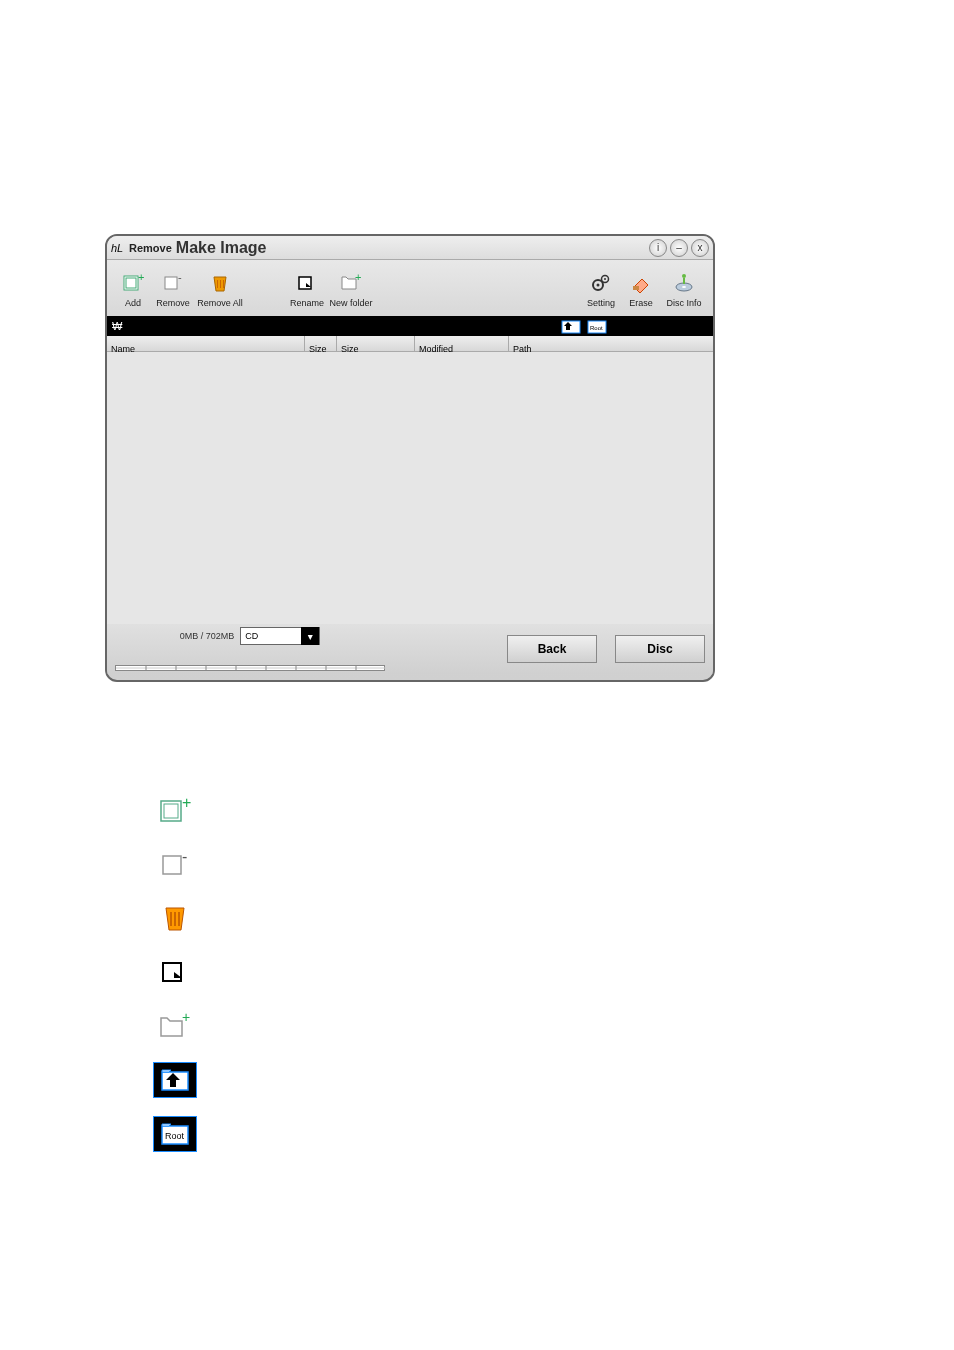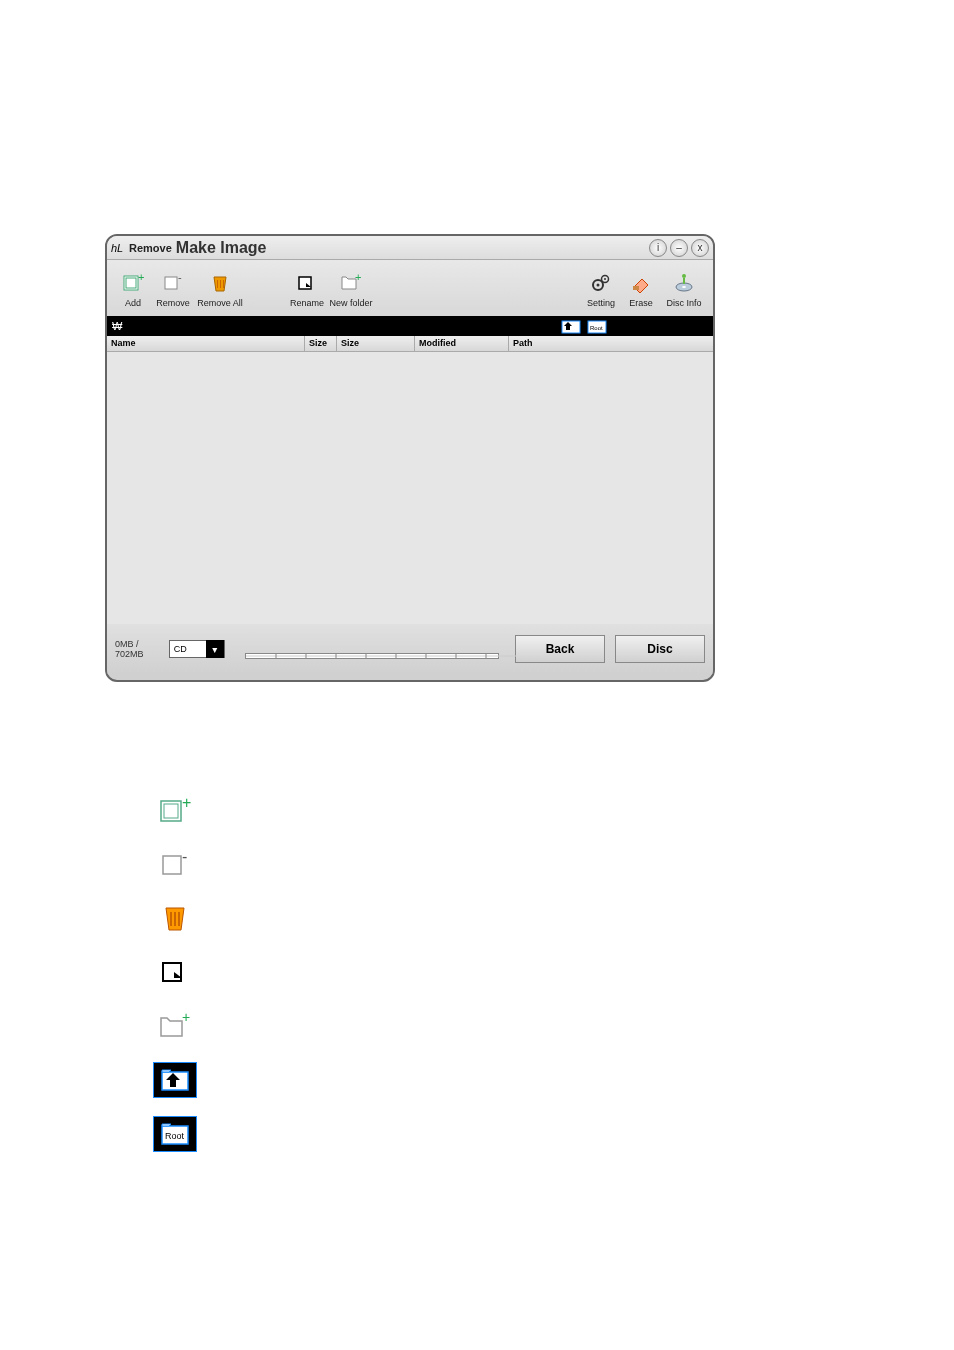--- a/index.html
+++ b/index.html
@@ -112,22 +112,21 @@
     .mid-bar .right-icos { display: flex; gap: 4px; margin-right: 100px; }
     .list-header {
       height: 16px;
       background: linear-gradient(#eee, #d8d8d8);
       display: flex;
       border-bottom: 1px solid #aaa;
       font-size: 9px;
     }
     .list-header .col {
       border-right: 1px solid #aaa;
-      padding: 2px 4px;
-      font-weight: bold;
+      padding: 8px 4px;
     }
     .list-body {
       flex: 1;
       background: #e6e6e6;
       height: 272px;
     }
     .bottom-bar {
       height: 50px;
       background: linear-gradient(#e0e0e0, #d0d0d0);
       display: flex;
@@ -147,21 +146,21 @@
       color: #333;
     }
     .media-select {
       display: flex;
       align-items: center;
       border: 1px solid #666;
       background: #fff;
       height: 18px;
     }
     .media-select .sel-text {
-      width: 36px;
+      width: 60px;
       padding: 0 4px;
       font-size: 9px;
     }
     .media-select .sel-arrow {
       width: 18px; height: 18px;
       background: #000;
       color: #fff;
       display: flex;
       align-items: center;
       justify-content: center;
@@ -173,21 +172,21 @@
       background: linear-gradient(#f0f0f0, #d0d0d0);
       border: 1px solid #888;
       display: flex;
       align-items: center;
       justify-content: center;
       font-weight: bold;
       font-size: 12px;
       cursor: pointer;
       margin-left: 10px;
     }
-    .nav-btns { margin-left: auto; display: flex; }
+    .nav-btns { margin-left: auto; display: flex; gap: 8px; }
 
     
     .icon-strip {
       position: absolute;
       left: 153px;
       top: 792px;
       display: flex;
       flex-direction: column;
       gap: 18px;
       align-items: center;
@@ -350,21 +349,21 @@
     <div class="col" style="width:198px"><span>Name</span></div>
     <div class="col" style="width:32px;text-align:left"><span>Size</span></div>
     <div class="col" style="width:78px"><span>Size</span></div>
     <div class="col" style="width:94px"><span>Modified</span></div>
     <div class="col" style="flex:1;border-right:none"><span>Path</span></div>
   </div>
 
   <div class="list-body"></div>
 
   <div class="bottom-bar">
-    <div style="display:flex;flex-direction:row;gap:20px;align-items:flex-end">
+    <div style="display:flex;flex-direction:column;gap:20px;align-items:center">
       <div style="display:flex;align-items:center;gap:6px">
         <span class="size-label">0MB / 702MB</span>
         <div class="media-select">
           <span class="sel-text">CD</span>
           <span class="sel-arrow">▾</span>
         </div>
       </div>
       <div class="progress-track" style="width:270px">
         <svg width="270" height="6" viewBox="0 0 270 6" style="position:absolute;top:-1px;left:0">
           <line x1="0" y1="3" x2="270" y2="3" stroke="#ccc"></line>

